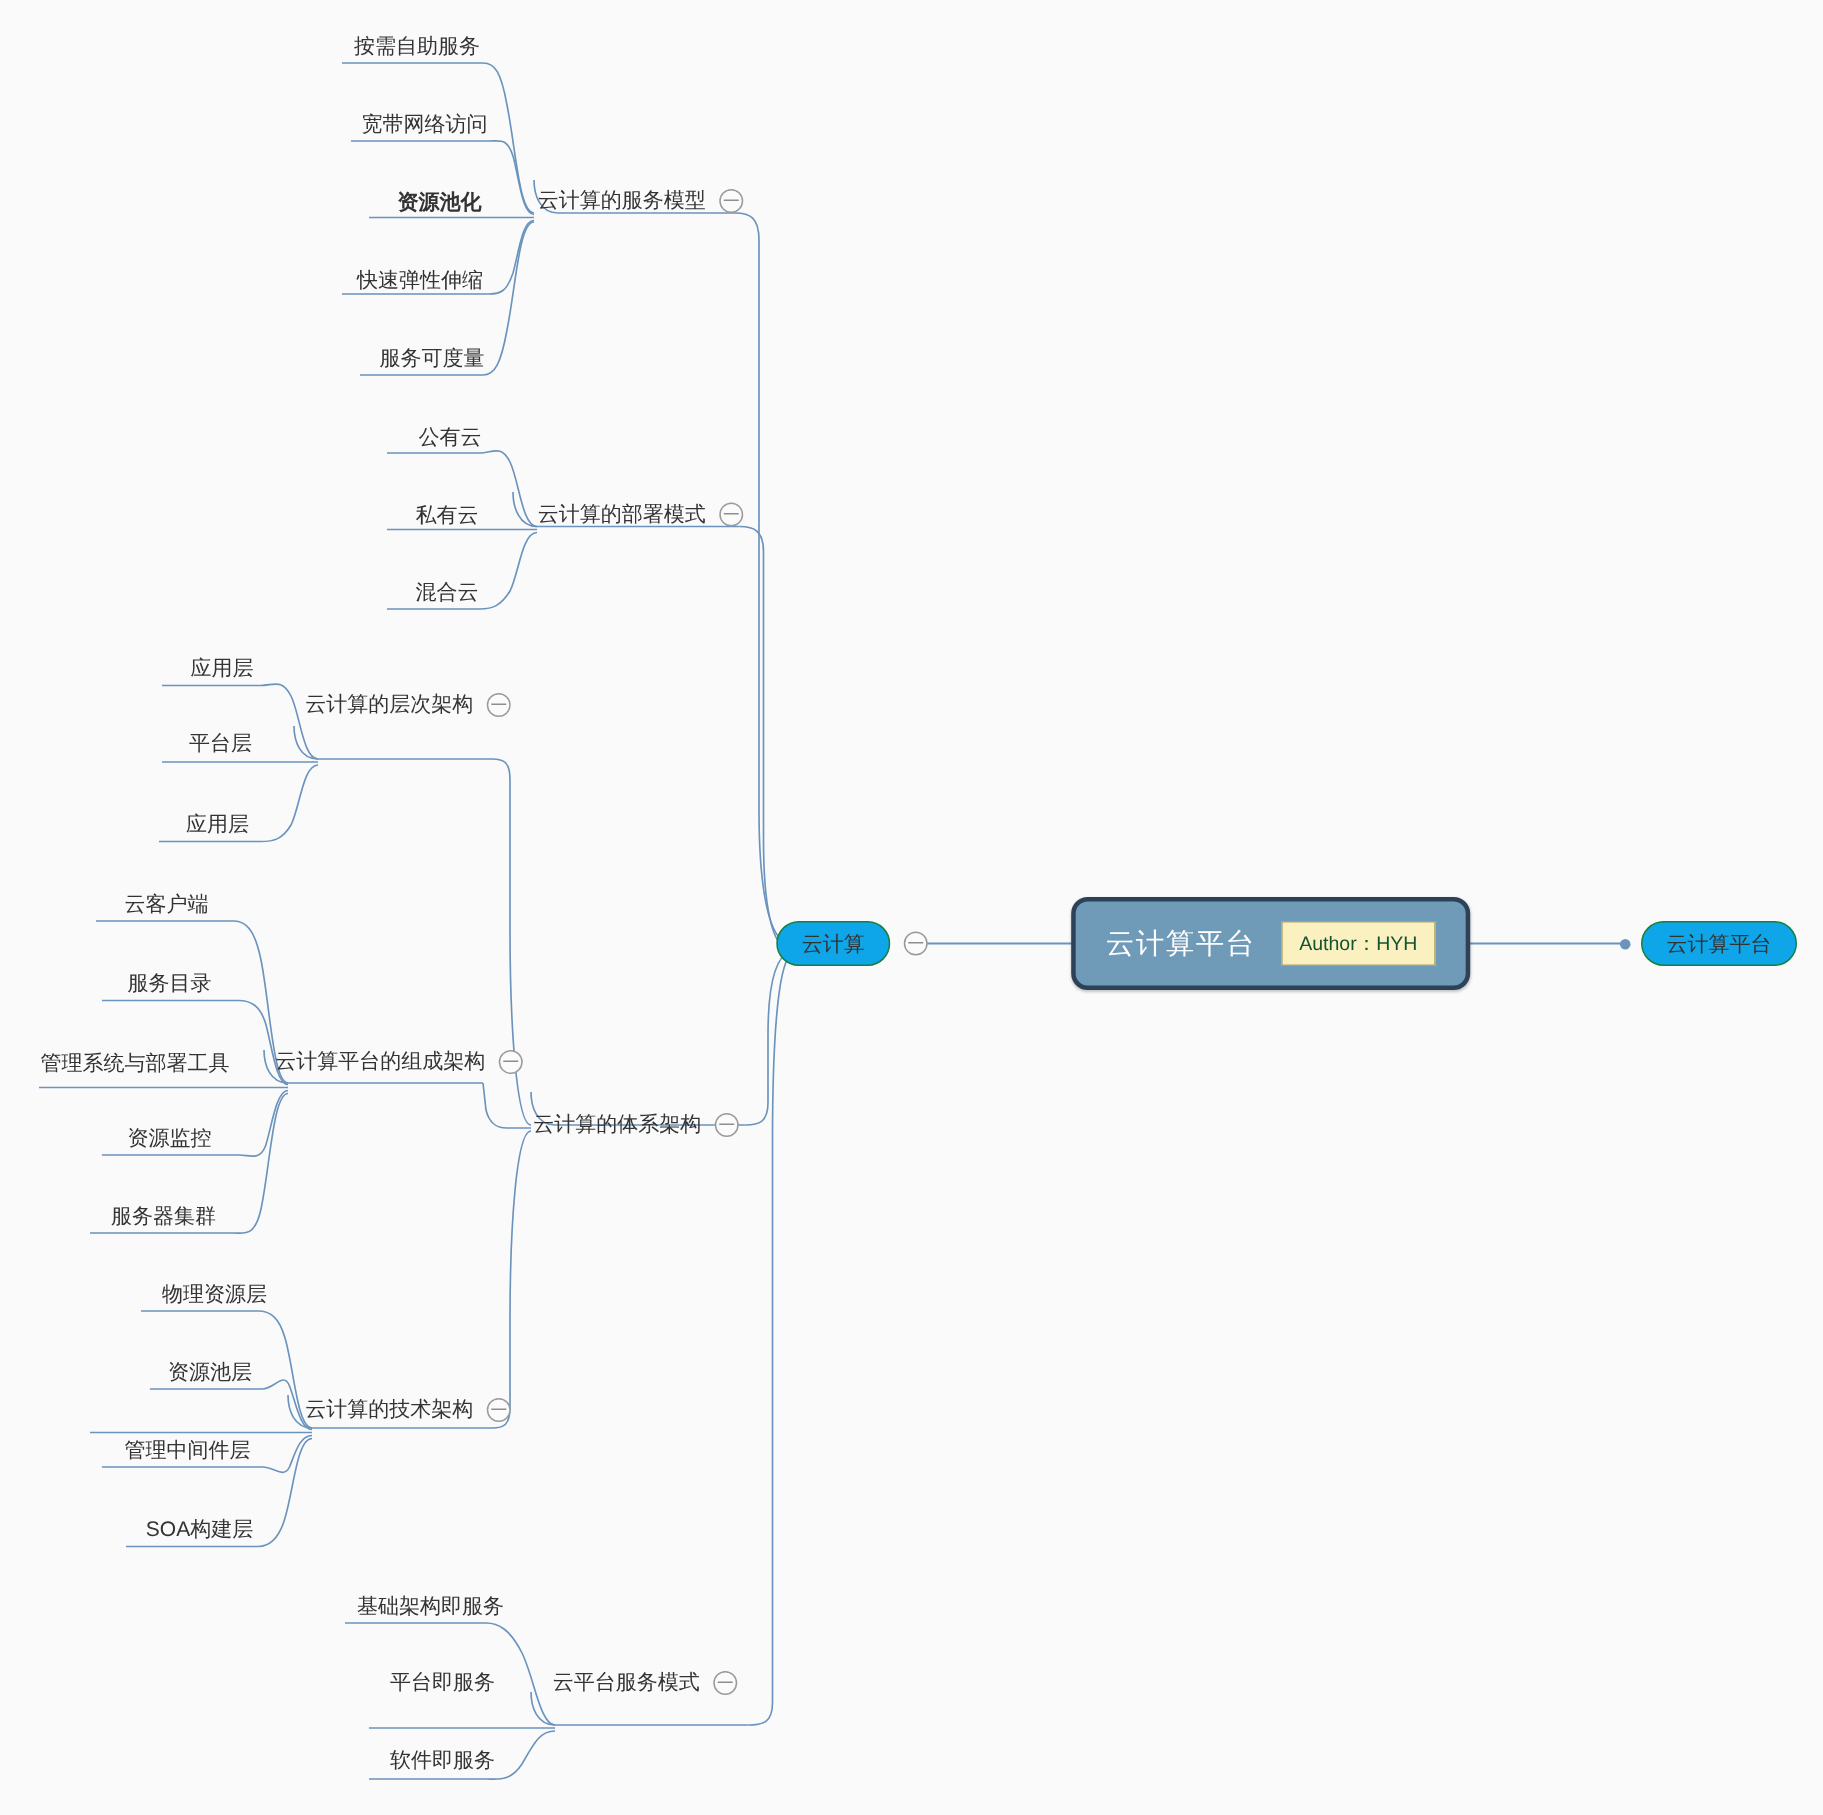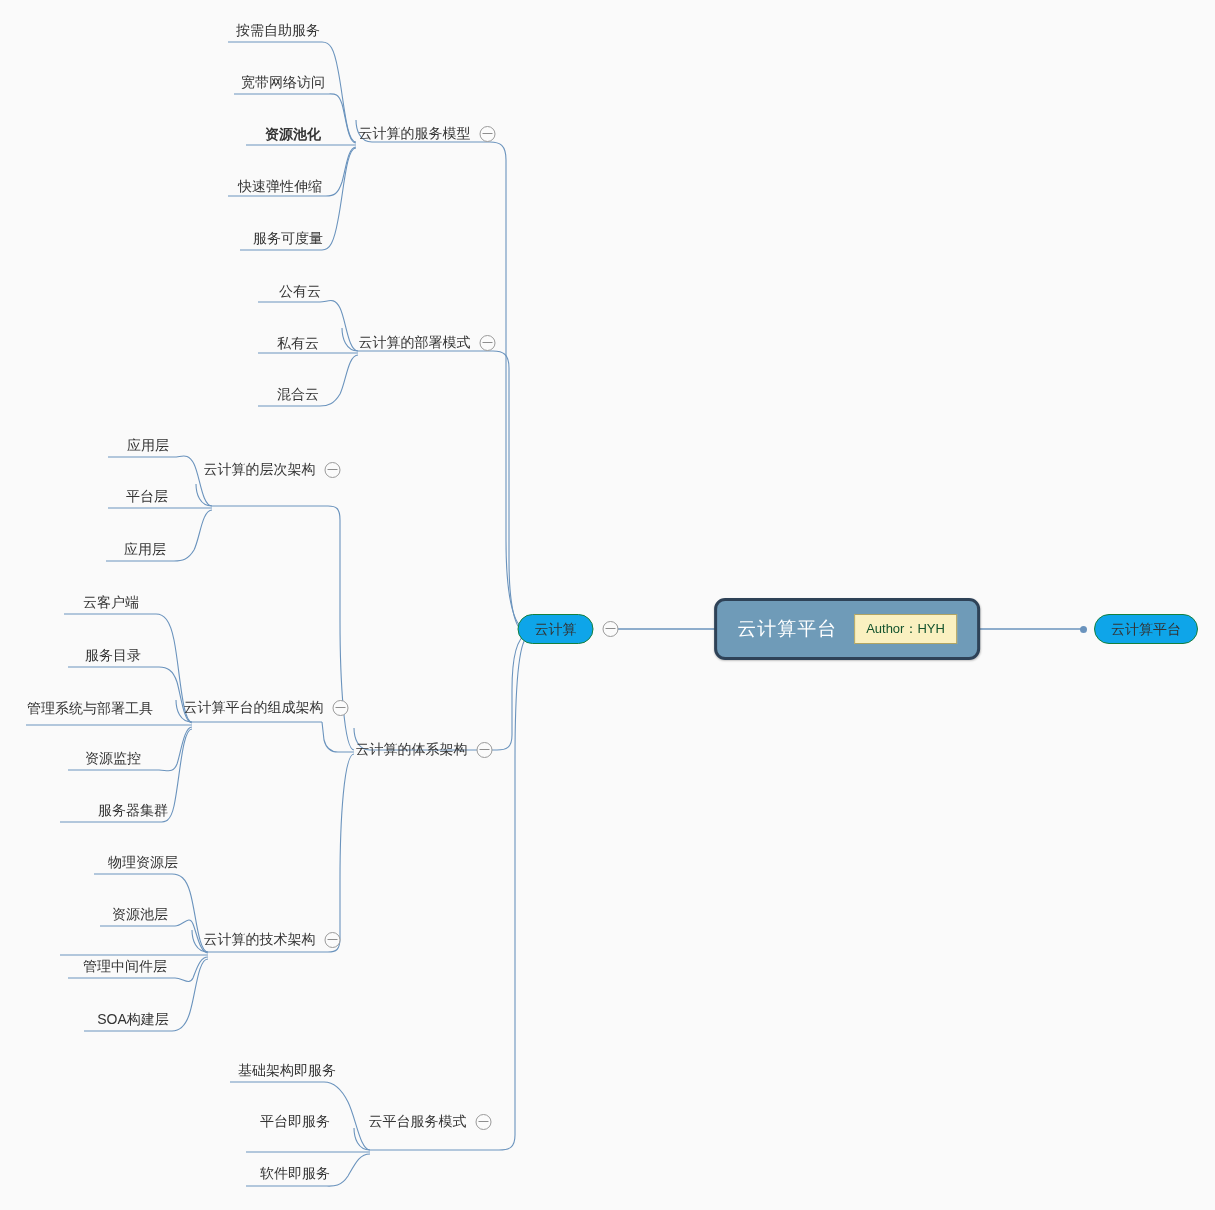--- a/index.html
+++ b/index.html
@@ -234,21 +234,21 @@
   <div class="node leaf" style="left:145px; top:549px;">应用层</div>
 
   <div class="node branch" style="left:266px; top:708px;">
     <span class="label">云计算平台的组成架构</span>
     <span class="toggle"></span>
   </div>
   <div class="node leaf" style="left:111px; top:602px;">云客户端</div>
   <div class="node leaf" style="left:113px; top:655px;">服务目录</div>
   <div class="node leaf" style="left:90px; top:708px;">管理系统与部署工具</div>
   <div class="node leaf" style="left:113px; top:758px;">资源监控</div>
-  <div class="node leaf" style="left:109px; top:810px;margin-left:24px;">服务器集群</div>
+  <div class="node leaf" style="left:109px; top:810px;">服务器集群</div>
 
   <div class="node branch" style="left:272px; top:940px;">
     <span class="label">云计算的技术架构</span>
     <span class="toggle"></span>
   </div>
   <div class="node leaf" style="left:143px; top:862px;">物理资源层</div>
   <div class="node leaf" style="left:140px; top:914px;">资源池层</div>
   <div class="node leaf" style="left:125px; top:966px;">管理中间件层</div>
   <div class="node leaf" style="left:133px; top:1019px;">SOA构建层</div>
 

